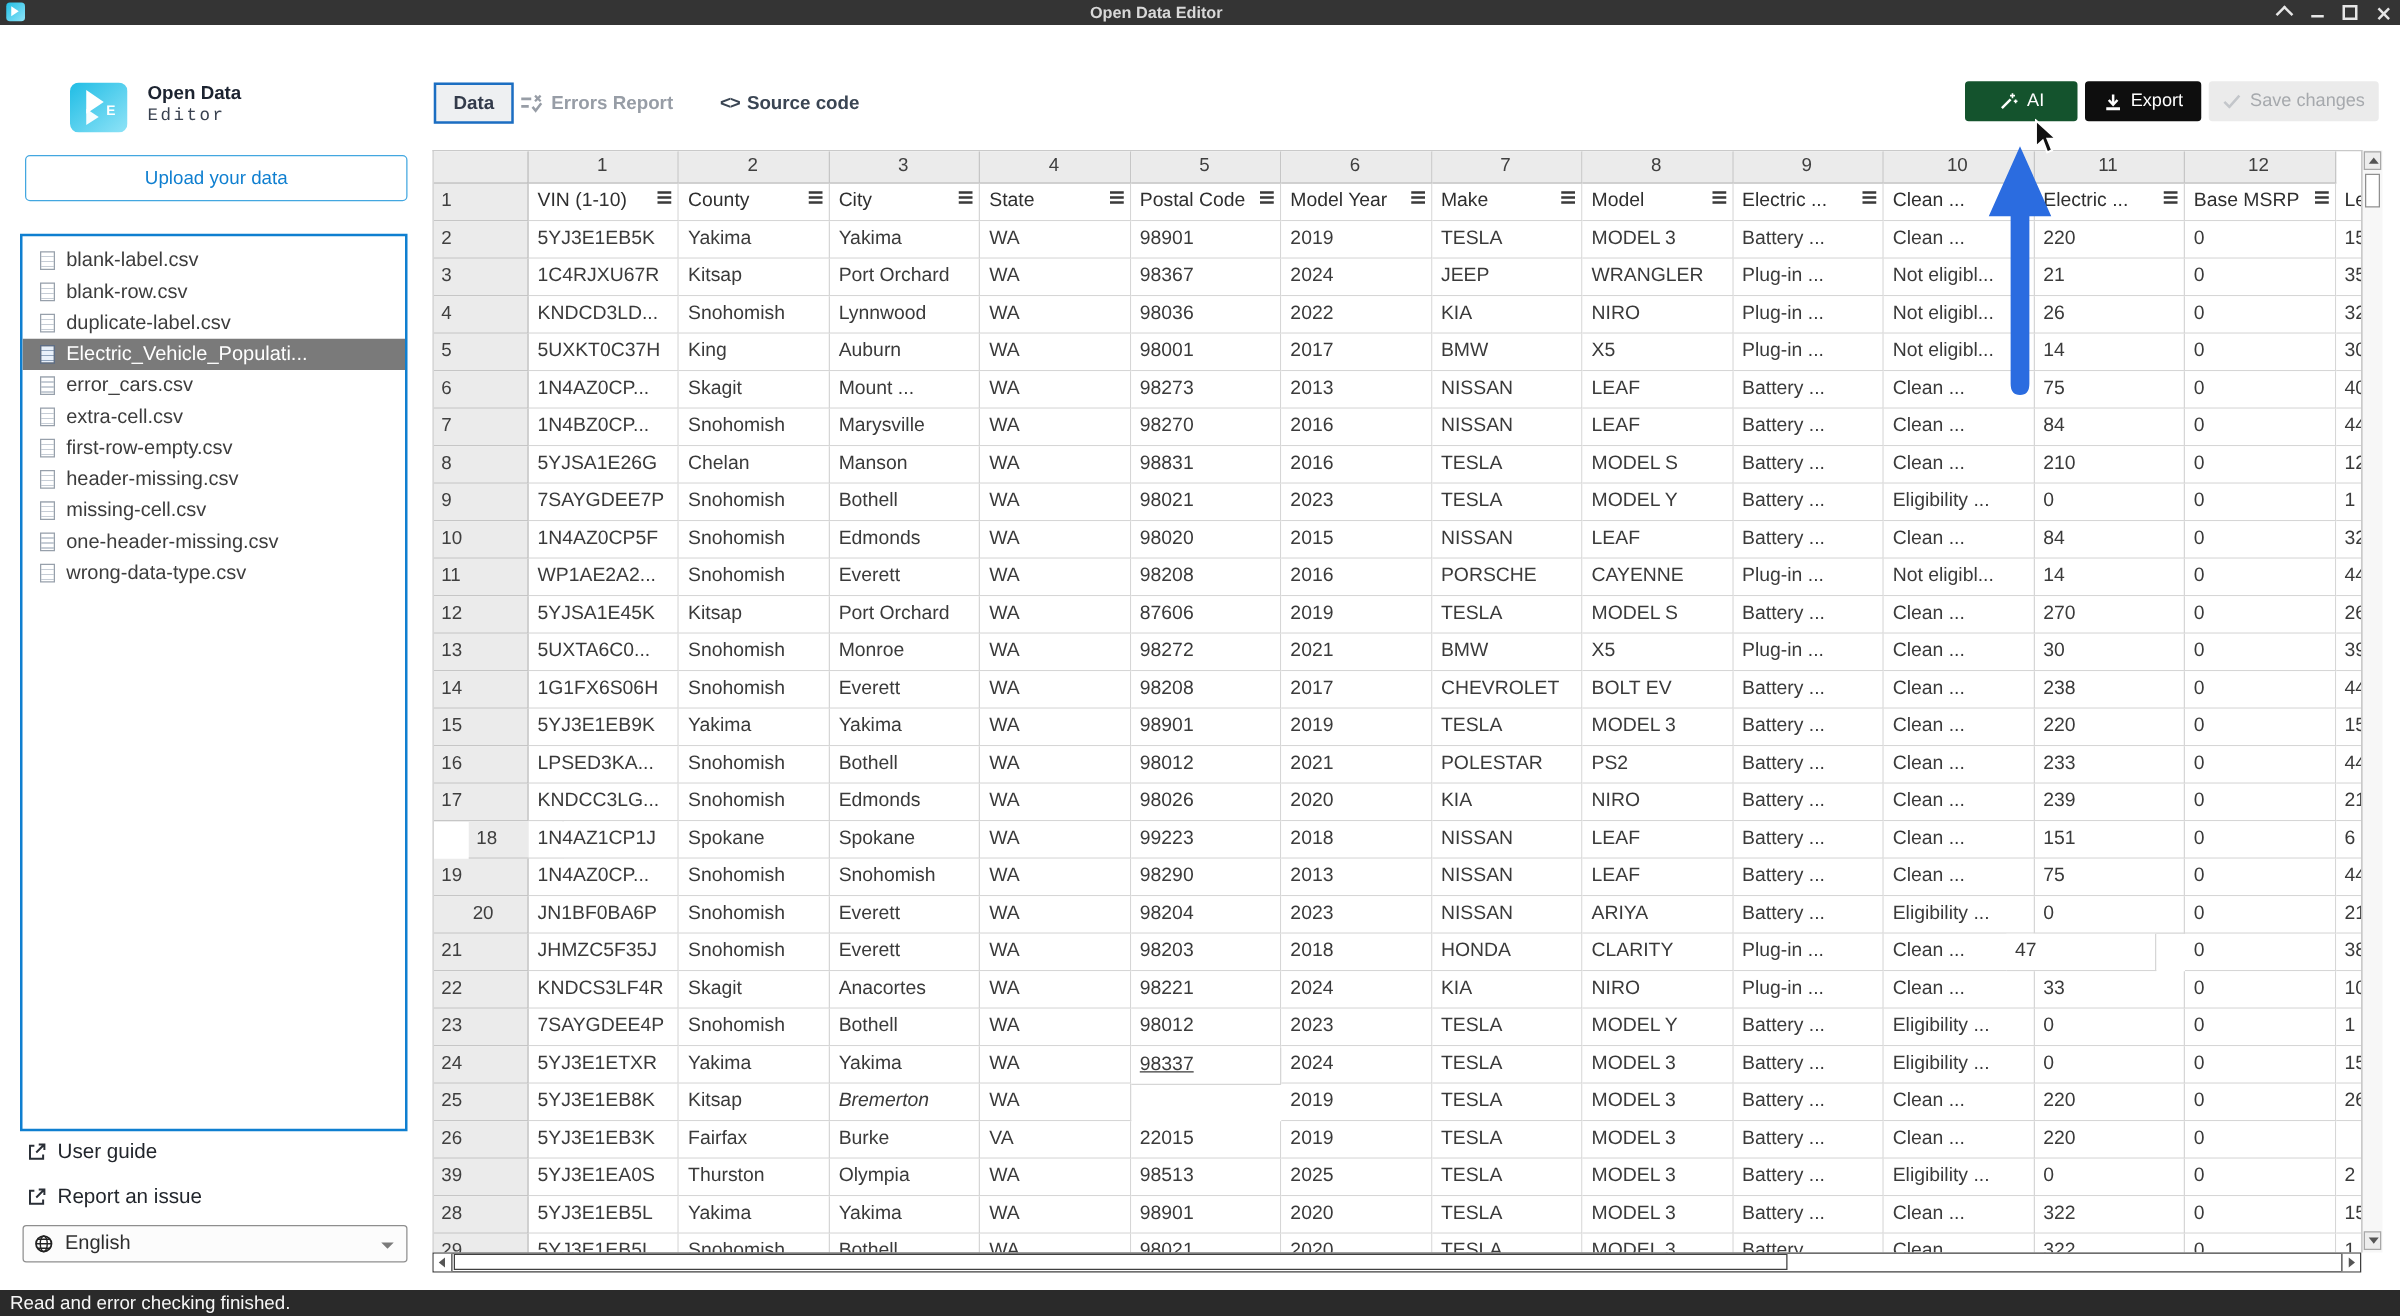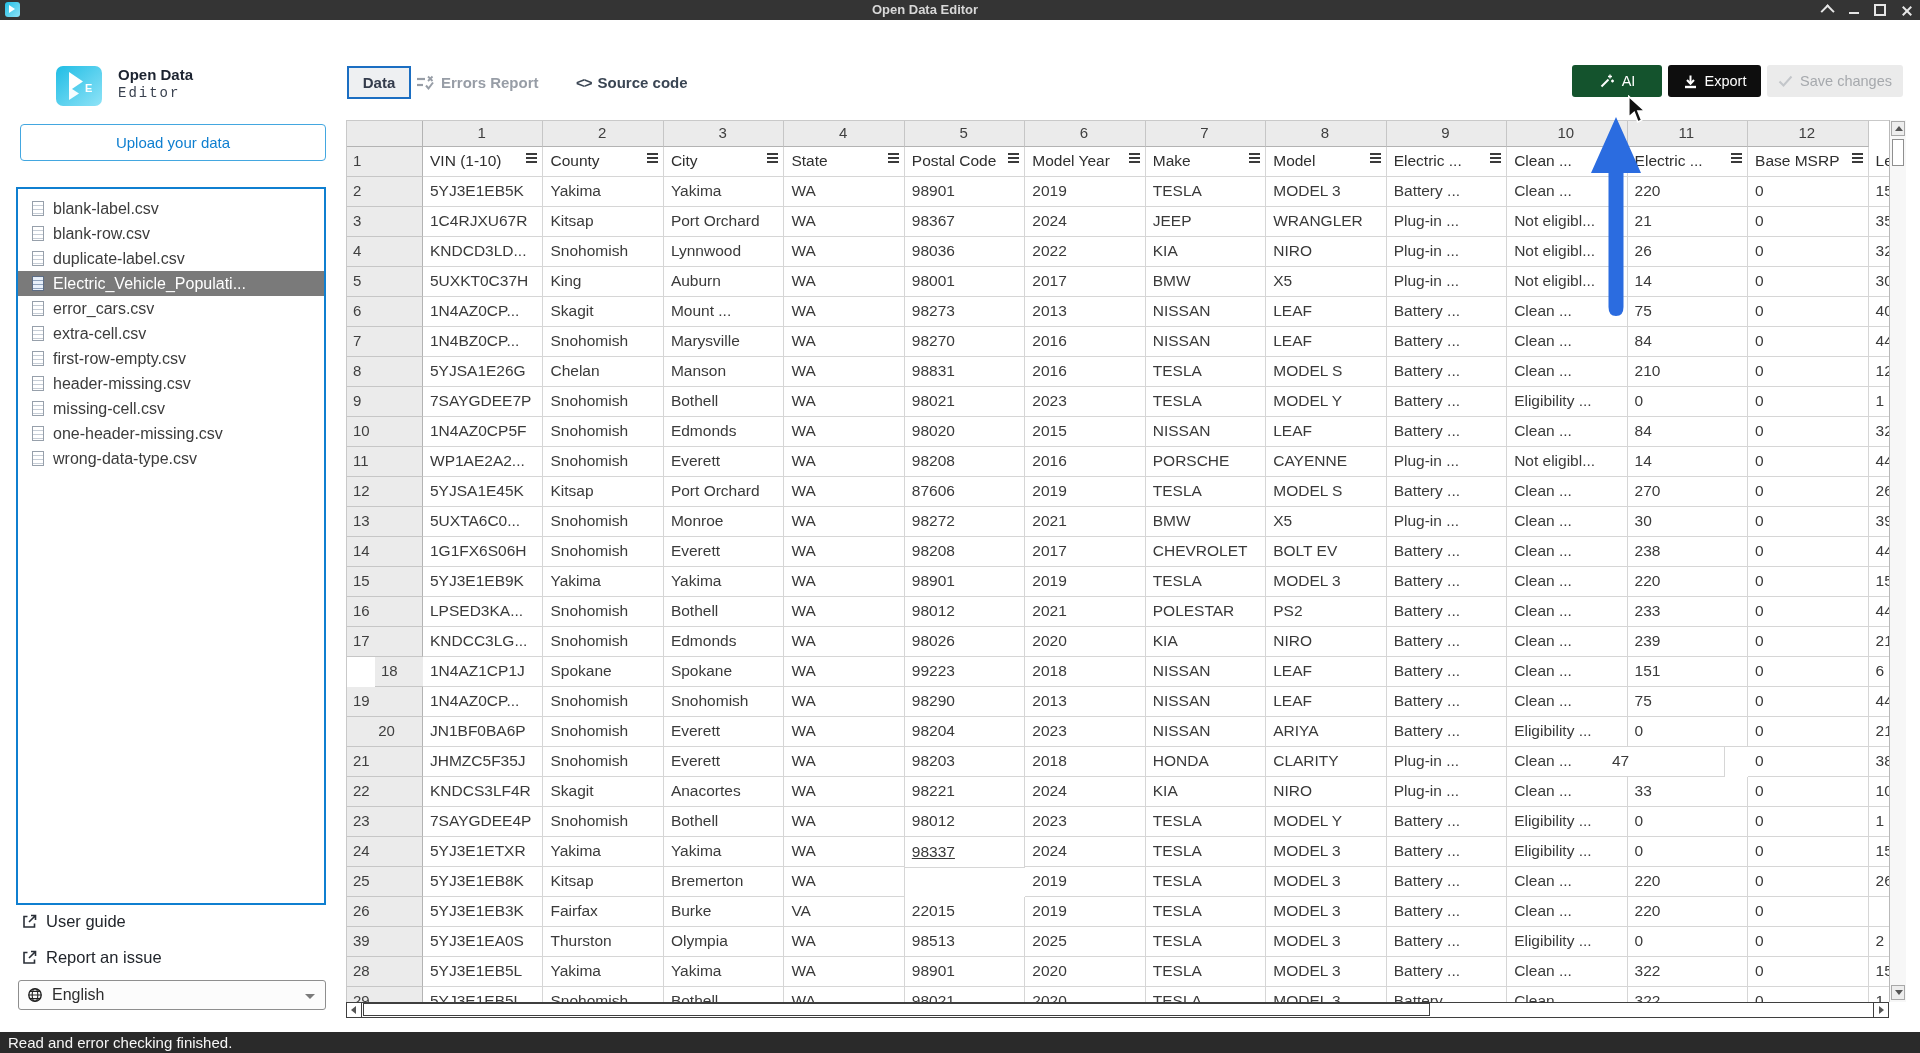--- a/index.html
+++ b/index.html
@@ -594,21 +594,21 @@
       <div class="cell " style="left: 798.76px; top: 716px; width: 120.46px; height: 30px;">TESLA</div>
       <div class="cell " style="left: 919.22px; top: 716px; width: 120.46px; height: 30px;">MODEL 3</div>
       <div class="cell " style="left: 1039.68px; top: 716px; width: 120.46px; height: 30px;">Battery ...</div>
       <div class="cell " style="left: 1160.14px; top: 716px; width: 120.46px; height: 30px;">Eligibility ...</div>
       <div class="cell " style="left: 1280.6px; top: 716px; width: 120.46px; height: 30px;">0</div>
       <div class="cell " style="left: 1401.06px; top: 716px; width: 120.46px; height: 30px;">0</div>
       <div class="cell " style="left: 1521.52px; top: 716px; width: 120.46px; height: 30px;">15</div>
       <div class="cell gray rownum" style="left: 0px; top: 746px; width: 76px; height: 30px;">25</div>
       <div class="cell " style="left: 76px; top: 746px; width: 120.46px; height: 30px;">5YJ3E1EB8K</div>
       <div class="cell " style="left: 196.46px; top: 746px; width: 120.46px; height: 30px;">Kitsap</div>
-      <div class="cell " style="left: 316.92px; top: 746px; width: 120.46px; height: 30px;">Bremerton</div>
+      <div class="cell " style="left: 316.92px; top: 746px; width: 120.46px; height: 30px; font-style: italic;">Bremerton</div>
       <div class="cell " style="left: 437.38px; top: 746px; width: 120.46px; height: 30px;">WA</div>
       <div class="cell " style="left: 557.84px; top: 717px; width: 120.46px; height: 30px; text-decoration: underline;">98337</div>
       <div class="cell " style="left: 678.3px; top: 746px; width: 120.46px; height: 30px;">2019</div>
       <div class="cell " style="left: 798.76px; top: 746px; width: 120.46px; height: 30px;">TESLA</div>
       <div class="cell " style="left: 919.22px; top: 746px; width: 120.46px; height: 30px;">MODEL 3</div>
       <div class="cell " style="left: 1039.68px; top: 746px; width: 120.46px; height: 30px;">Battery ...</div>
       <div class="cell " style="left: 1160.14px; top: 746px; width: 120.46px; height: 30px;">Clean ...</div>
       <div class="cell " style="left: 1280.6px; top: 746px; width: 120.46px; height: 30px;">220</div>
       <div class="cell " style="left: 1401.06px; top: 746px; width: 120.46px; height: 30px;">0</div>
       <div class="cell " style="left: 1521.52px; top: 746px; width: 120.46px; height: 30px;">26</div>

